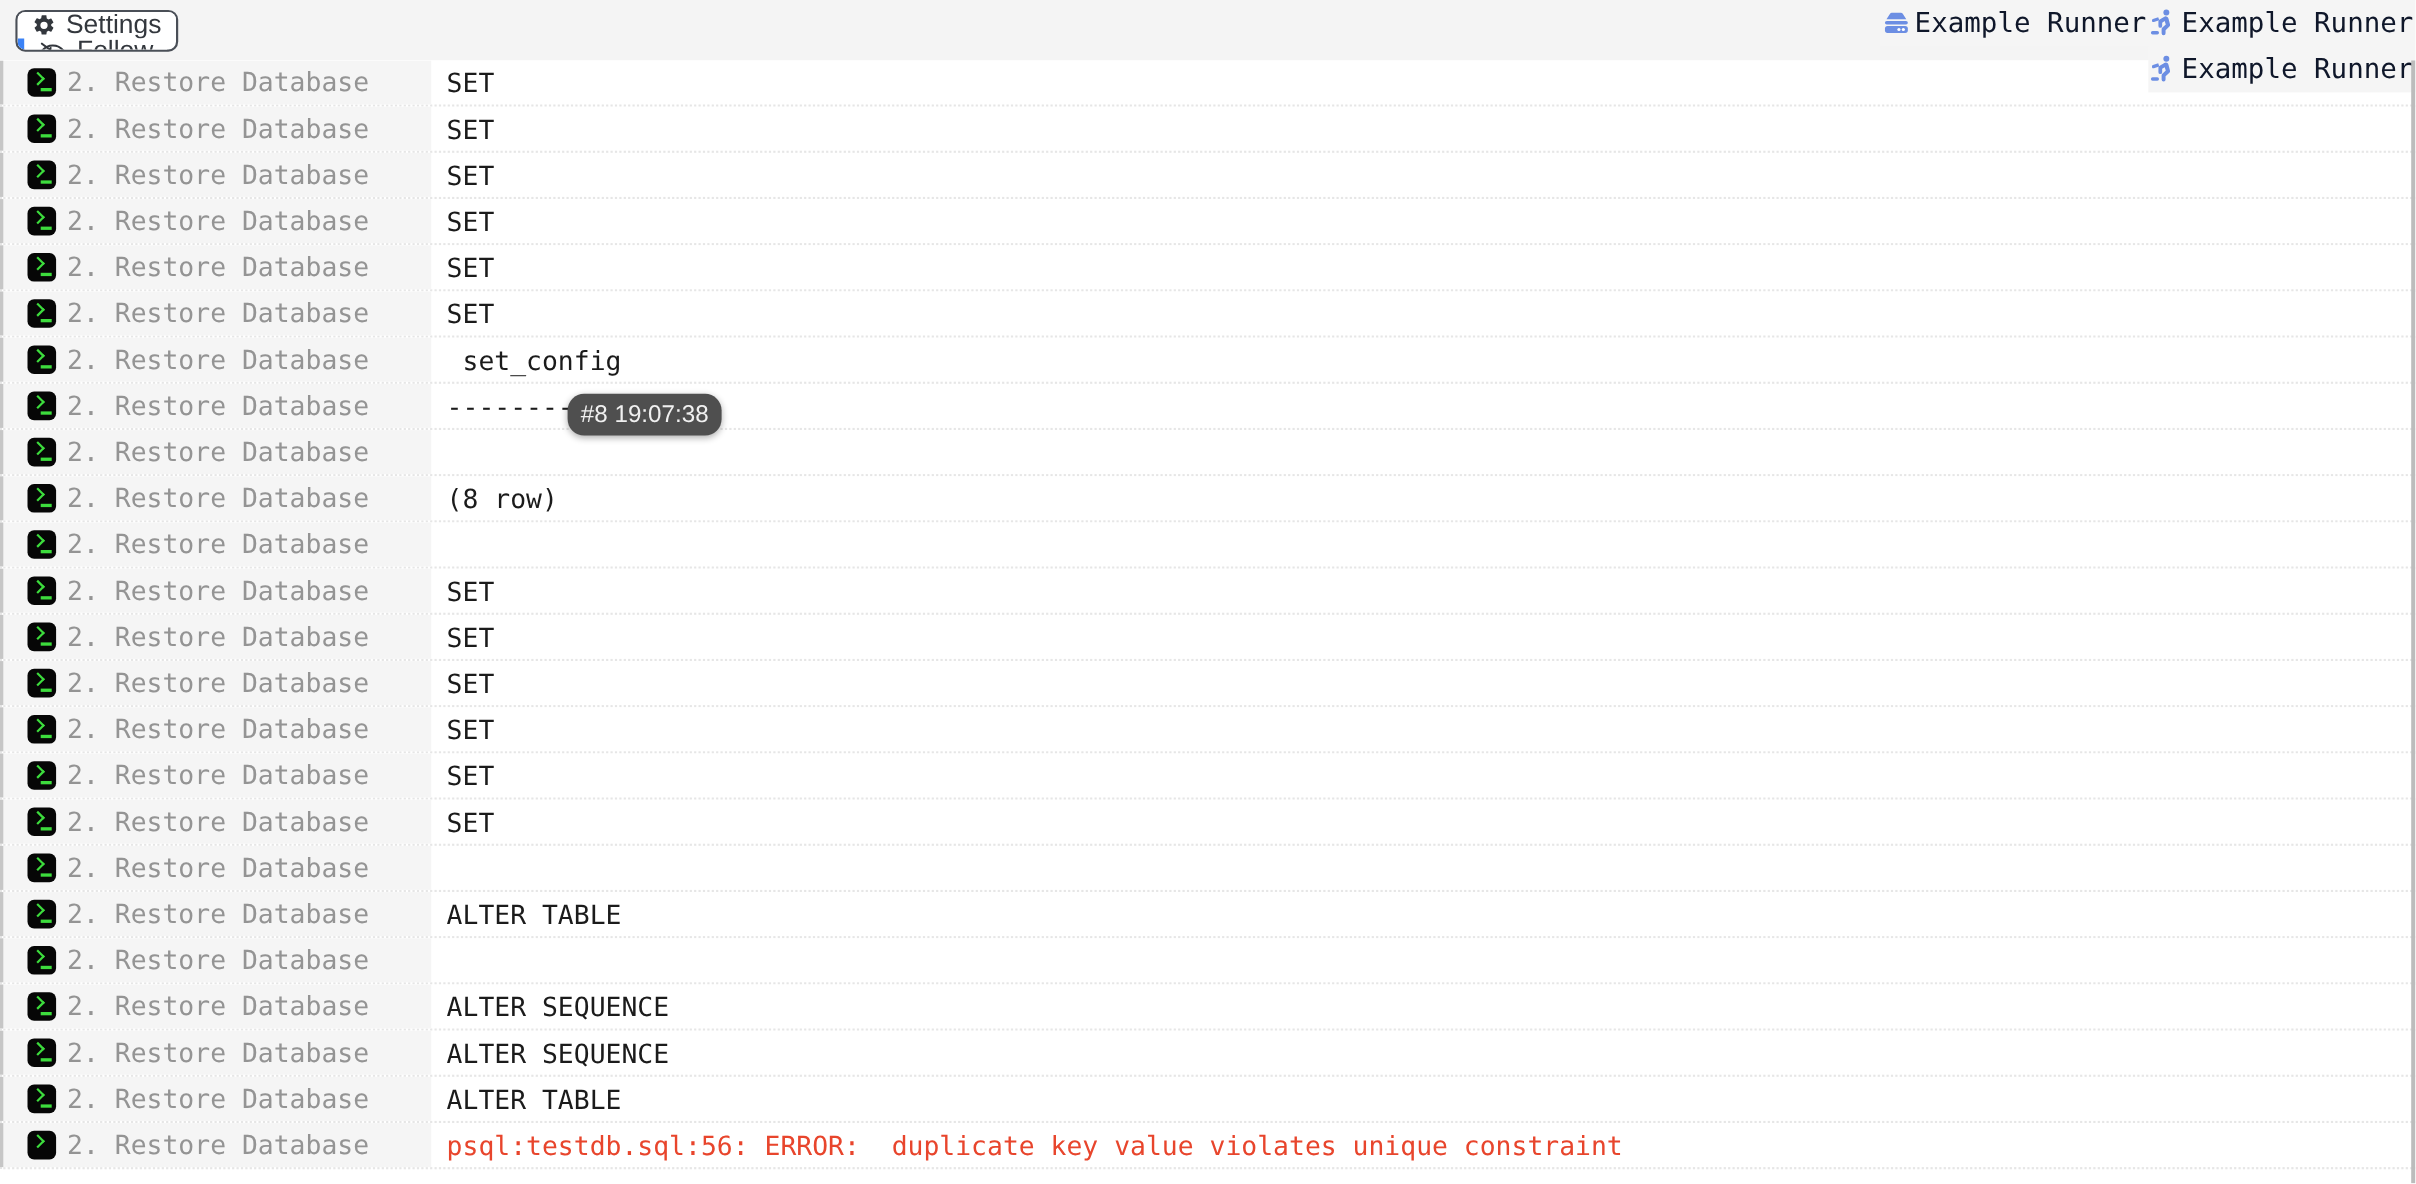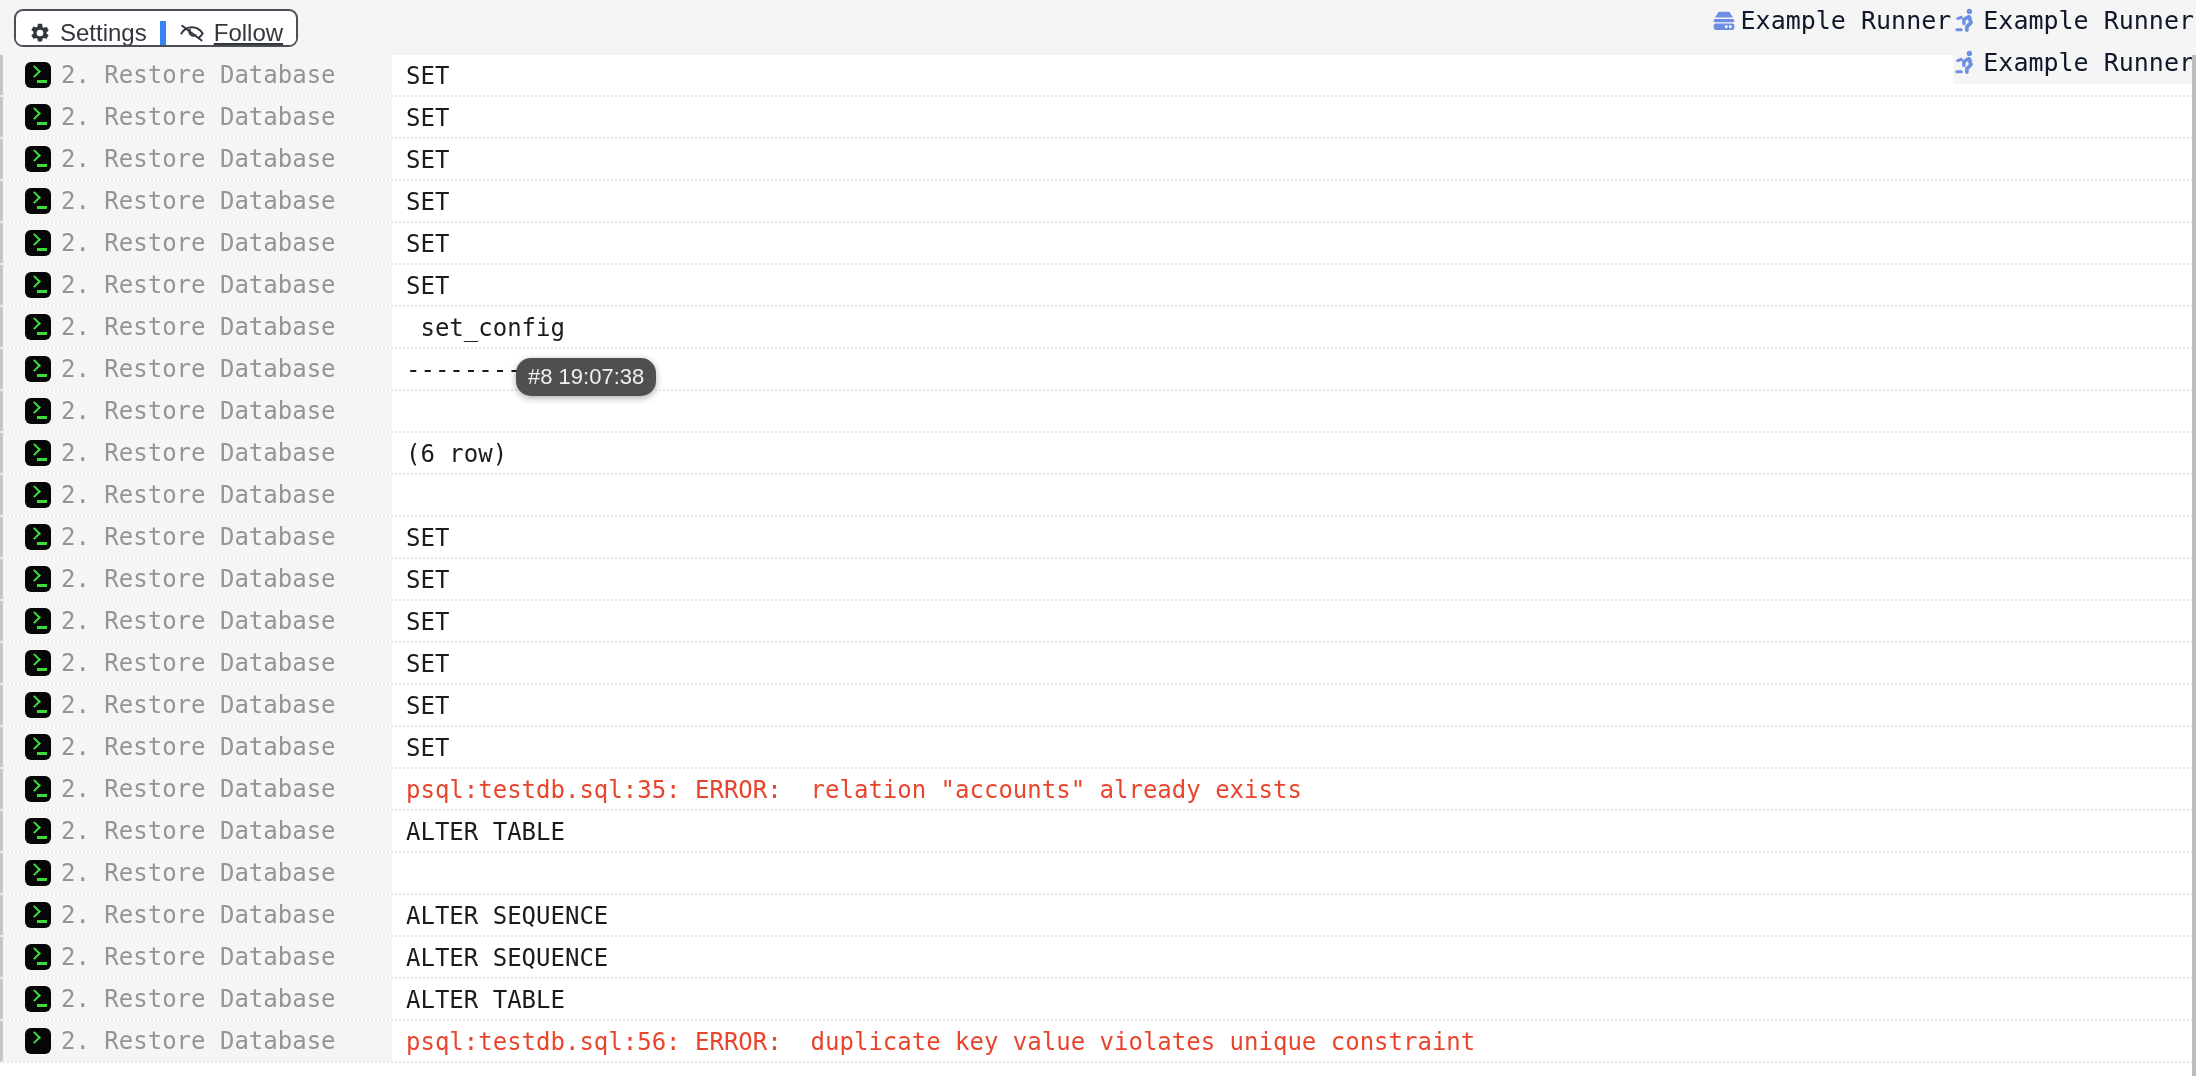--- a/index.html
+++ b/index.html
@@ -26,26 +26,27 @@
     top: 0; left: 0;
     width: 2196px;
     height: 55px;
     background: #f4f4f4;
     display: flex;
     align-items: center;
     padding-left: 14px;
   }
   .btn-group {
     display: flex;
-    align-items: flex-end;
+    align-items: flex-start;
     border: 2px solid #4a4f57;
     border-radius: 9px;
     background: #ffffff;
     overflow: hidden;
     height: 38px;
+    flex-direction: column;
   }
   .btn {
     display: flex;
     align-items: center;
     gap: 9px;
     padding: 0 13px;
     background: #ffffff;
     color: #33373d;
     font-size: 24px;
     line-height: 1;
@@ -305,21 +306,21 @@
         <div class="line"> </div>
       </div>
       <div class="log-row">
         <div class="gutter">
           <span class="term-icon">
             <span class="chev"></span>
             <span class="bar"></span>
           </span>
           <span class="step-label">2. Restore Database</span>
         </div>
-        <div class="line">(6 row)</div>
+        <div class="line">(8 row)</div>
       </div>
       <div class="log-row">
         <div class="gutter">
           <span class="term-icon">
             <span class="chev"></span>
             <span class="bar"></span>
           </span>
           <span class="step-label">2. Restore Database</span>
         </div>
         <div class="line"> </div>
@@ -385,21 +386,20 @@
         <div class="line">SET</div>
       </div>
       <div class="log-row">
         <div class="gutter">
           <span class="term-icon">
             <span class="chev"></span>
             <span class="bar"></span>
           </span>
           <span class="step-label">2. Restore Database</span>
         </div>
-        <div class="line err">psql:testdb.sql:35: ERROR:  relation "accounts" already exists</div>
       </div>
       <div class="log-row">
         <div class="gutter">
           <span class="term-icon">
             <span class="chev"></span>
             <span class="bar"></span>
           </span>
           <span class="step-label">2. Restore Database</span>
         </div>
         <div class="line">ALTER TABLE</div>

